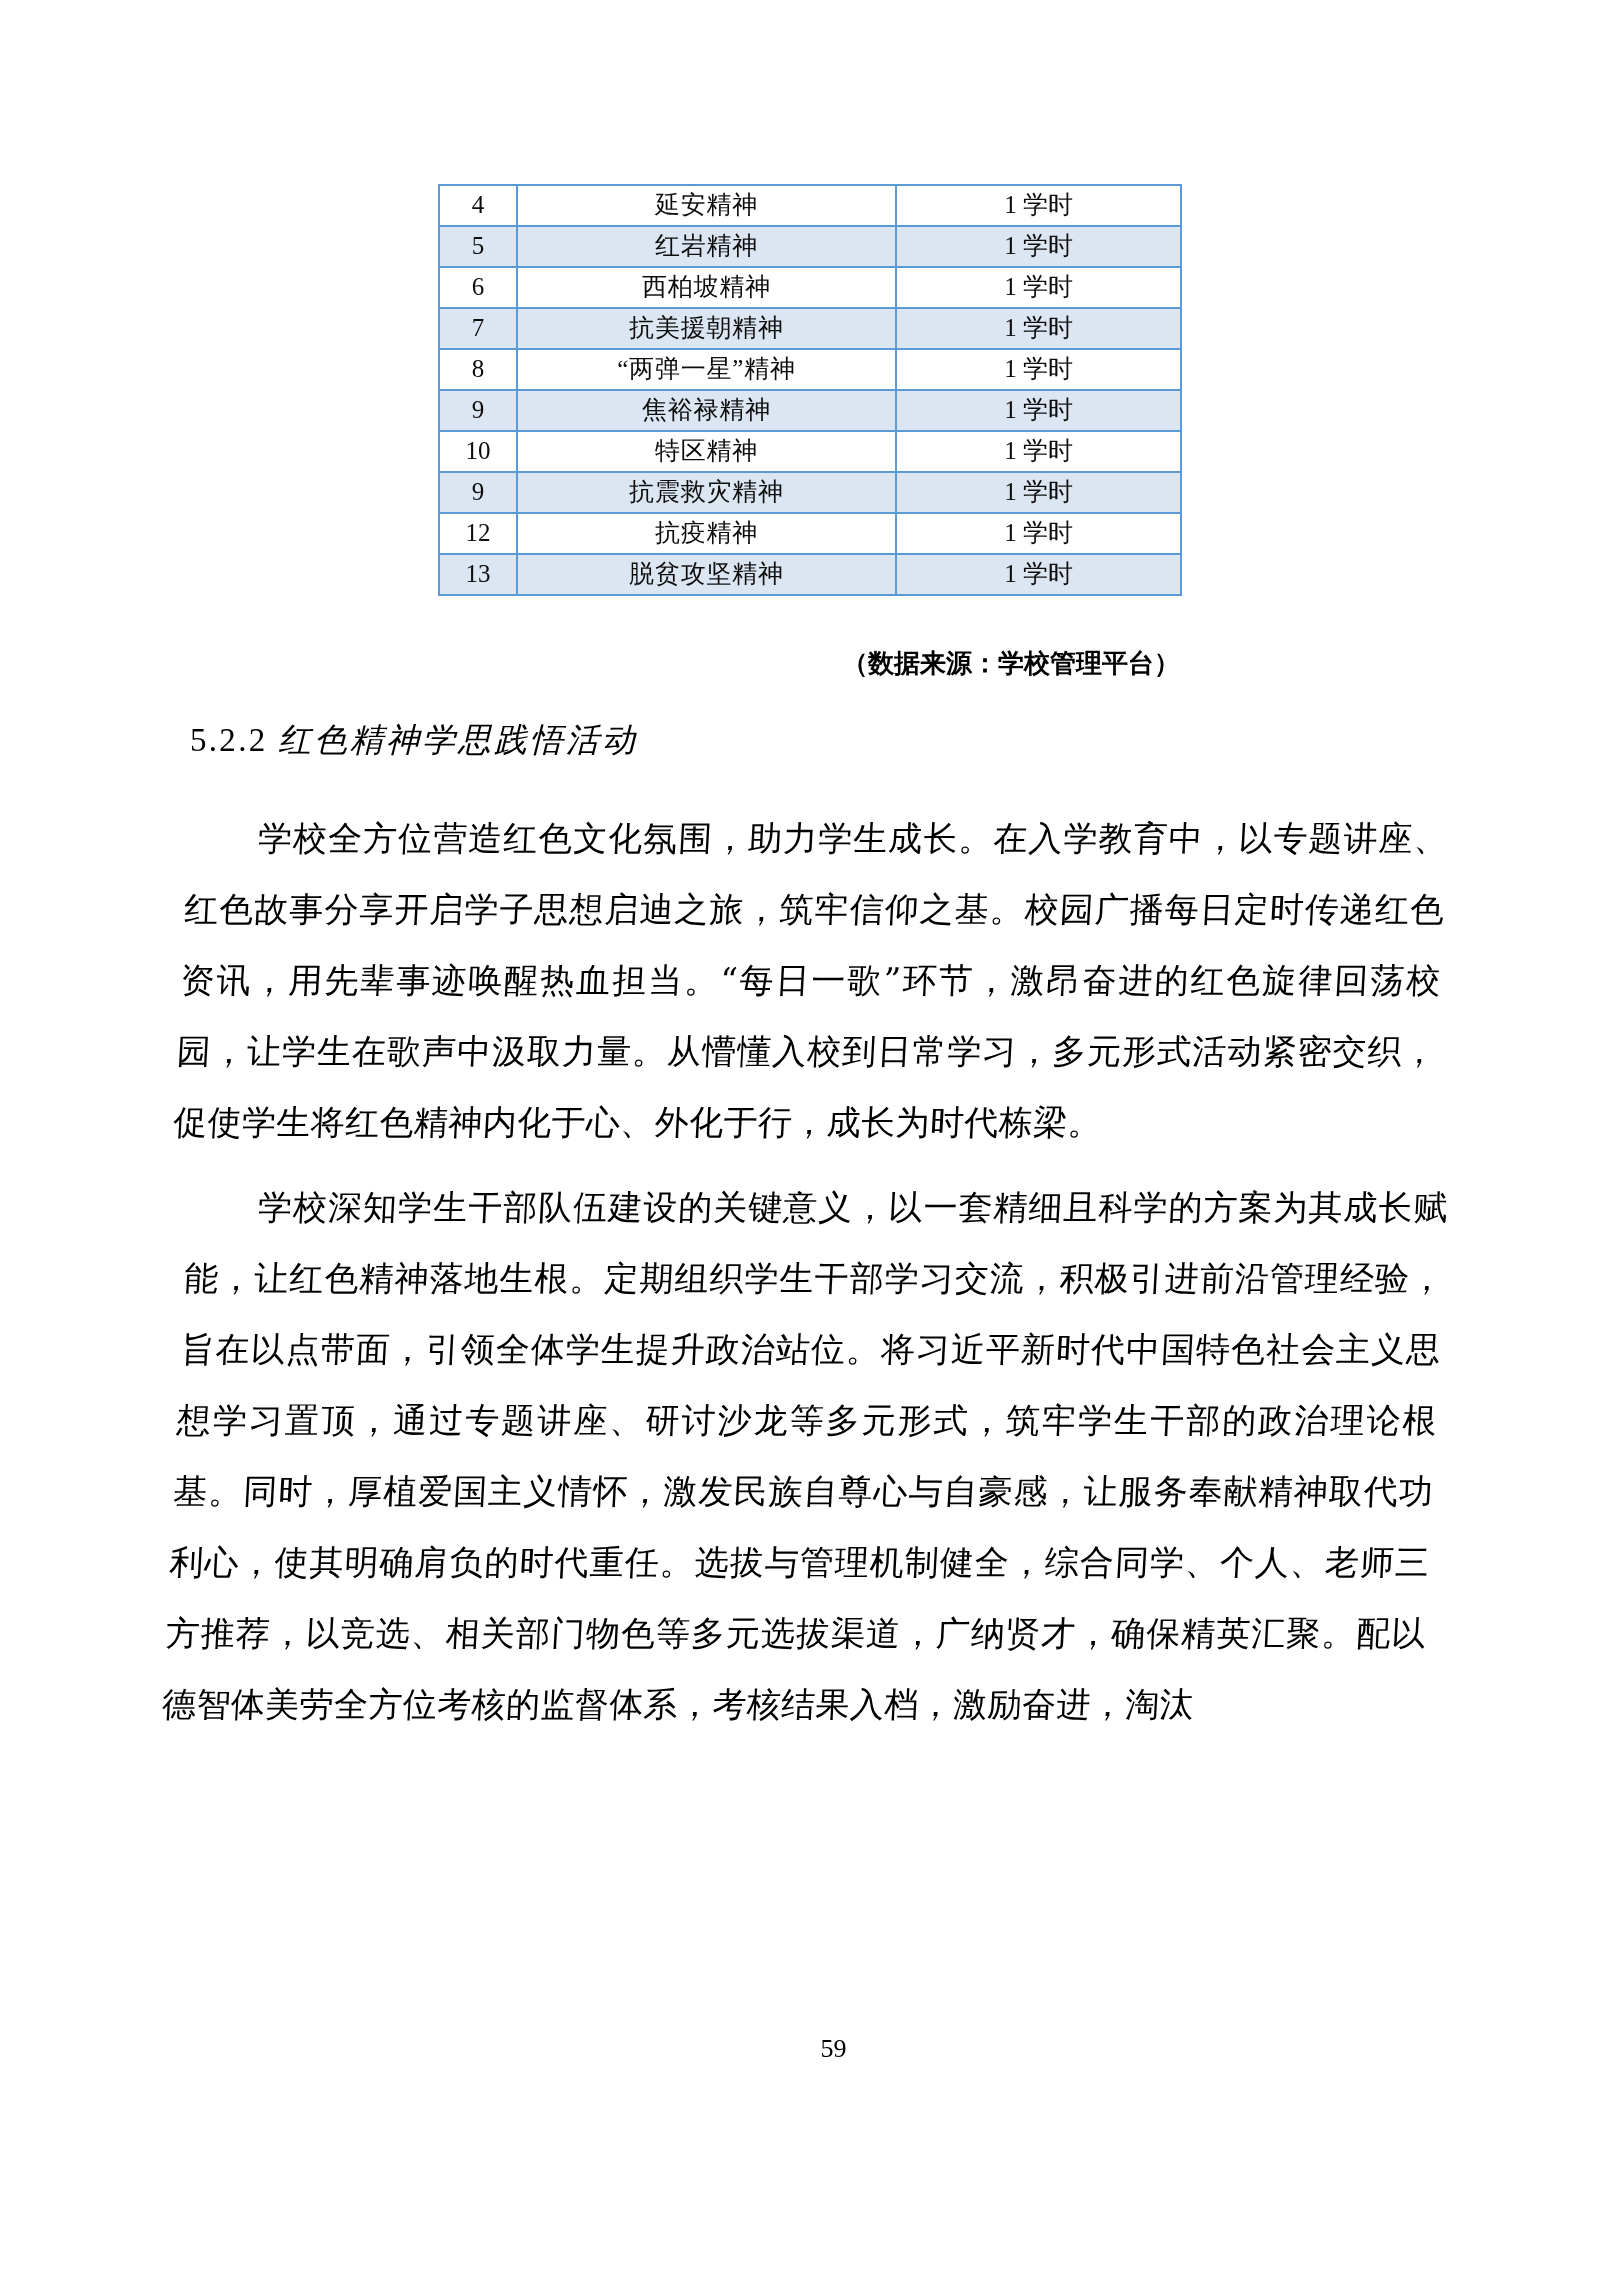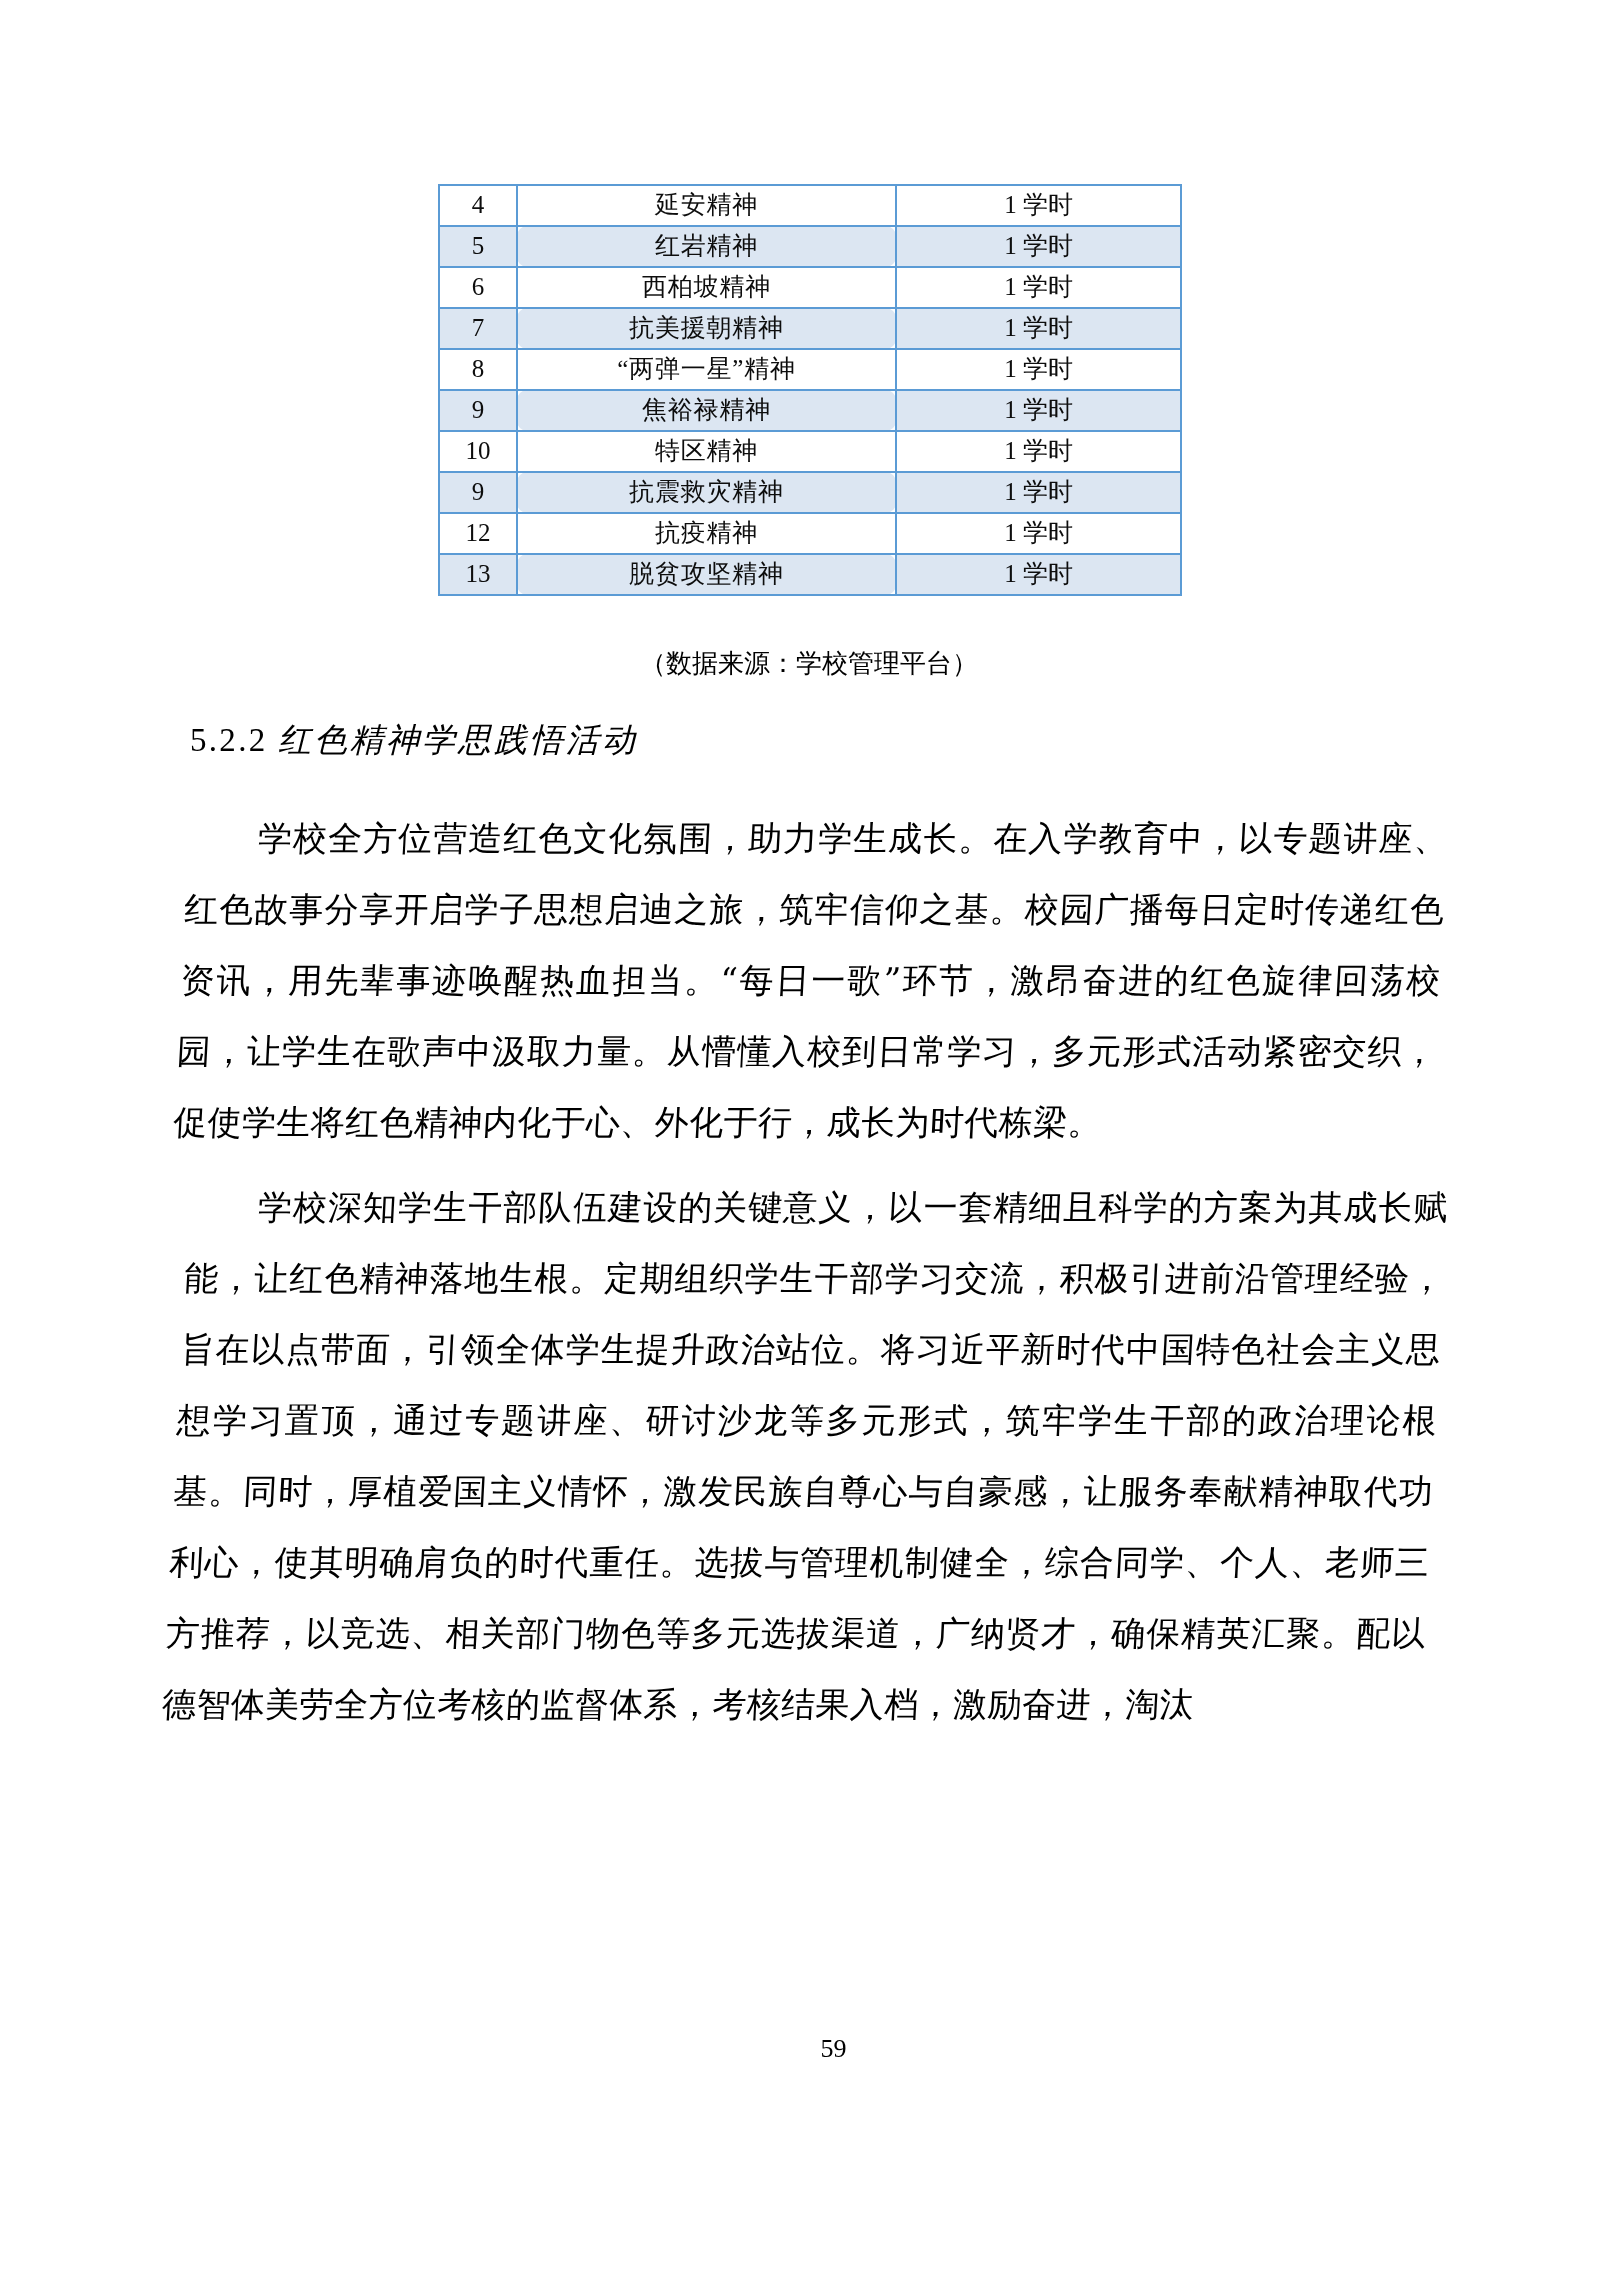--- a/index.html
+++ b/index.html
@@ -49,36 +49,36 @@
     color: #0d0d0d;
     padding: 0 3px;
     box-sizing: border-box;
     background: #ffffff;
   }
   table.data-table tr.shaded td {
     background: #DCE6F2;
   }
   table.data-table td.cell-name {
     letter-spacing: 0.8px;
-    border-radius: 10px;
   }
 
   
   .table-source {
     position: absolute;
     left: 438px;
     top: 648px;
     width: 742px;
-    text-align: center;
+    text-align: right;
     font-family: "DejaVu Serif", "Liberation Serif", serif;
     font-size: 26px;
     line-height: 1.2;
     color: #000000;
     letter-spacing: 0px;
     white-space: nowrap;
+    font-weight: bold;
   }
 
   
   .section-heading {
     position: absolute;
     left: 190px;
     top: 718px;
     width: 1256px;
     font-family: "DejaVu Serif", "Liberation Serif", serif;
     font-size: 33px;

